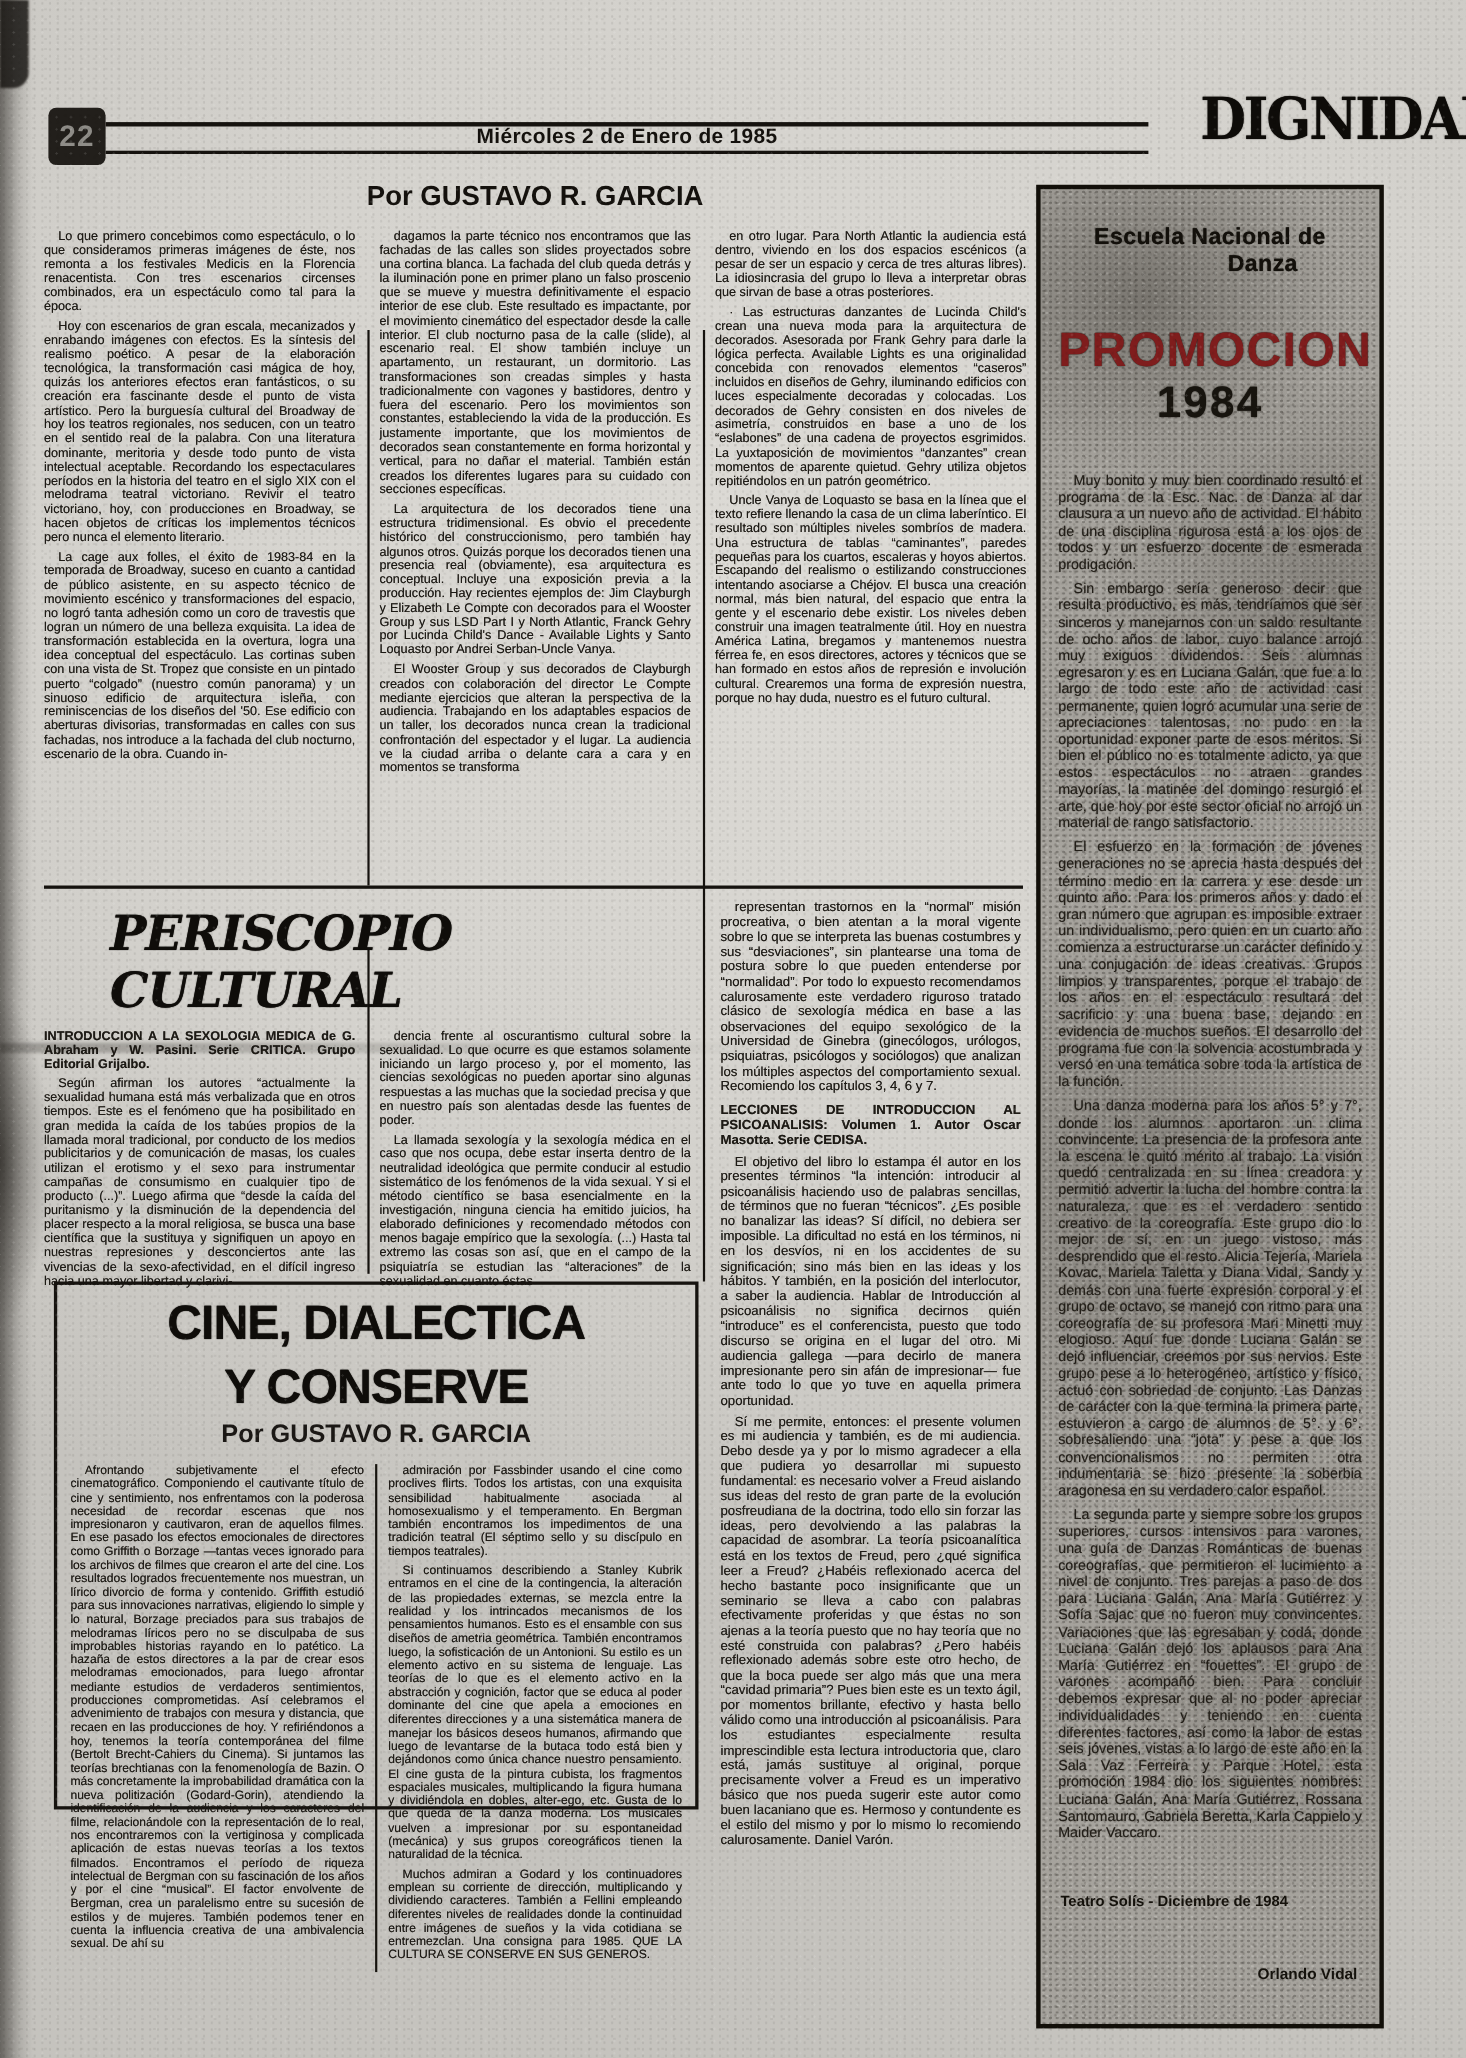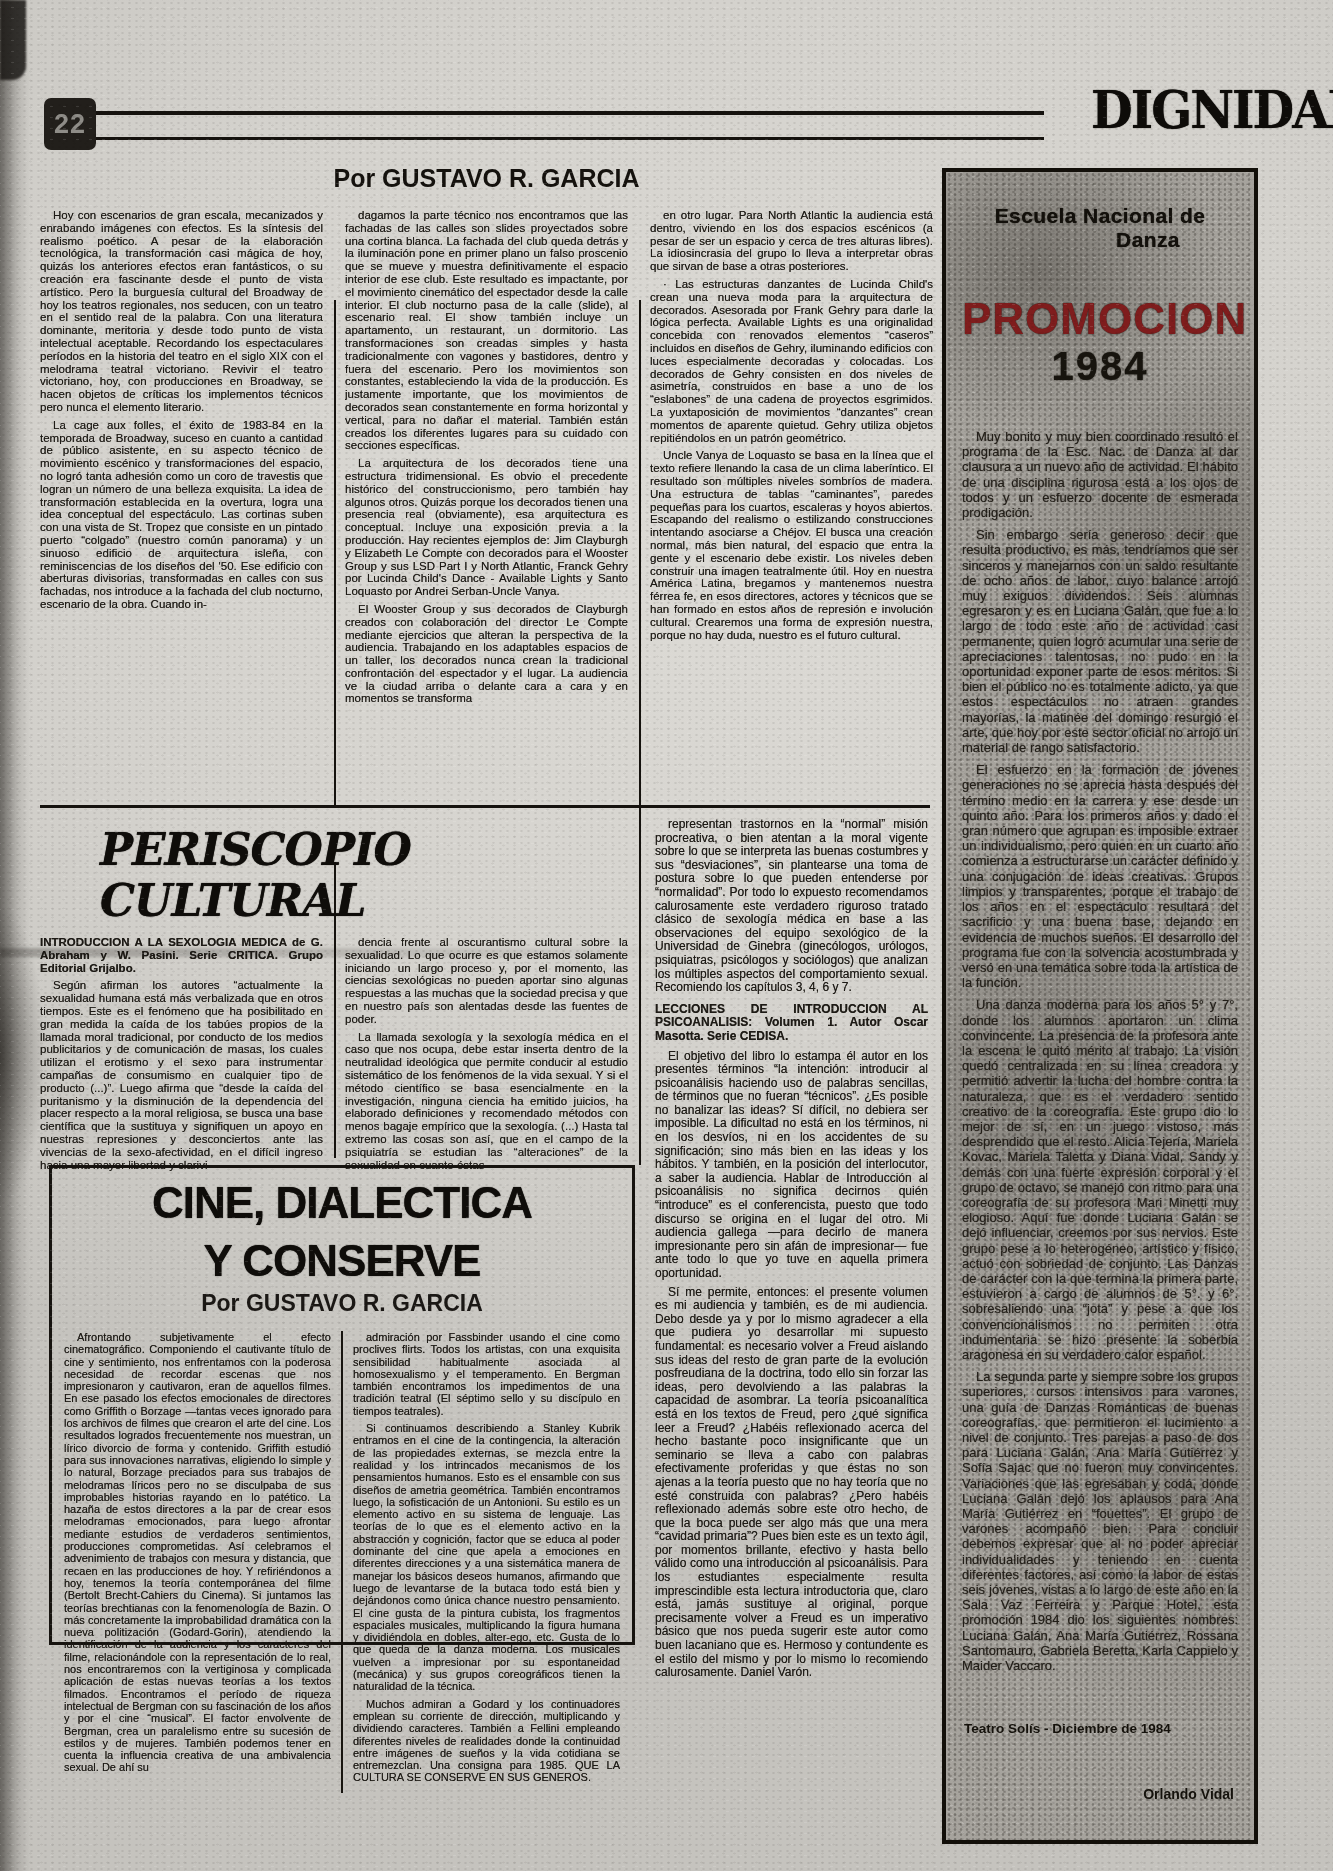--- a/index.html
+++ b/index.html
@@ -89,26 +89,28 @@
 </head>
 <body>
 
 <div class="page">
 
   <div class="pagebox">
     <span>22</span>
   </div>
   <div class="rule" style="left:96px;top:111px;width:948px;height:4px;"></div>
   <div class="rule" style="left:96px;top:137px;width:948px;height:3px;"></div>
+  <div class="datebar">Miércoles 2 de Enero de 1985</div>
   <div class="masthead">DIGNIDAD</div>
 
   <div class="a1">
     <div class="byline">Por GUSTAVO R. GARCIA</div>
     <div class="cols">
       <div class="col coltext">
+          <p>Lo que primero concebimos como espectáculo, o lo que consideramos primeras imágenes de éste, nos remonta a los festivales Medicis en la Florencia renacentista. Con tres escenarios circenses combinados, era un espectáculo como tal para la época.</p>
           <p>Hoy con escenarios de gran escala, mecanizados y enrabando imágenes con efectos. Es la síntesis del realismo poético. A pesar de la elaboración tecnológica, la transformación casi mágica de hoy, quizás los anteriores efectos eran fantásticos, o su creación era fascinante desde el punto de vista artístico. Pero la burguesía cultural del Broadway de hoy los teatros regionales, nos seducen, con un teatro en el sentido real de la palabra. Con una literatura dominante, meritoria y desde todo punto de vista intelectual aceptable. Recordando los espectaculares períodos en la historia del teatro en el siglo XIX con el melodrama teatral victoriano. Revivir el teatro victoriano, hoy, con producciones en Broadway, se hacen objetos de críticas los implementos técnicos pero nunca el elemento literario.</p>
           <p>La cage aux folles, el éxito de 1983-84 en la temporada de Broadway, suceso en cuanto a cantidad de público asistente, en su aspecto técnico de movimiento escénico y transformaciones del espacio, no logró tanta adhesión como un coro de travestis que logran un número de una belleza exquisita. La idea de transformación establecida en la overtura, logra una idea conceptual del espectáculo. Las cortinas suben con una vista de St. Tropez que consiste en un pintado puerto “colgado” (nuestro común panorama) y un sinuoso edificio de arquitectura isleña, con reminiscencias de los diseños del '50. Ese edificio con aberturas divisorias, transformadas en calles con sus fachadas, nos introduce a la fachada del club nocturno, escenario de la obra. Cuando in-</p>
         </div>
       <div class="col coltext">
           <p>dagamos la parte técnico nos encontramos que las fachadas de las calles son slides proyectados sobre una cortina blanca. La fachada del club queda detrás y la iluminación pone en primer plano un falso proscenio que se mueve y muestra definitivamente el espacio interior de ese club. Este resultado es impactante, por el movimiento cinemático del espectador desde la calle interior. El club nocturno pasa de la calle (slide), al escenario real. El show también incluye un apartamento, un restaurant, un dormitorio. Las transformaciones son creadas simples y hasta tradicionalmente con vagones y bastidores, dentro y fuera del escenario. Pero los movimientos son constantes, estableciendo la vida de la producción. Es justamente importante, que los movimientos de decorados sean constantemente en forma horizontal y vertical, para no dañar el material. También están creados los diferentes lugares para su cuidado con secciones específicas.</p>
           <p>La arquitectura de los decorados tiene una estructura tridimensional. Es obvio el precedente histórico del construccionismo, pero también hay algunos otros. Quizás porque los decorados tienen una presencia real (obviamente), esa arquitectura es conceptual. Incluye una exposición previa a la producción. Hay recientes ejemplos de: Jim Clayburgh y Elizabeth Le Compte con decorados para el Wooster Group y sus LSD Part I y North Atlantic, Franck Gehry por Lucinda Child's Dance - Available Lights y Santo Loquasto por Andrei Serban-Uncle Vanya.</p>
           <p>El Wooster Group y sus decorados de Clayburgh creados con colaboración del director Le Compte mediante ejercicios que alteran la perspectiva de la audiencia. Trabajando en los adaptables espacios de un taller, los decorados nunca crean la tradicional confrontación del espectador y el lugar. La audiencia ve la ciudad arriba o delante cara a cara y en momentos se transforma</p>
         </div>
       <div class="col coltext">
           <p>en otro lugar. Para North Atlantic la audiencia está dentro, viviendo en los dos espacios escénicos (a pesar de ser un espacio y cerca de tres alturas libres). La idiosincrasia del grupo lo lleva a interpretar obras que sirvan de base a otras posteriores.</p>

